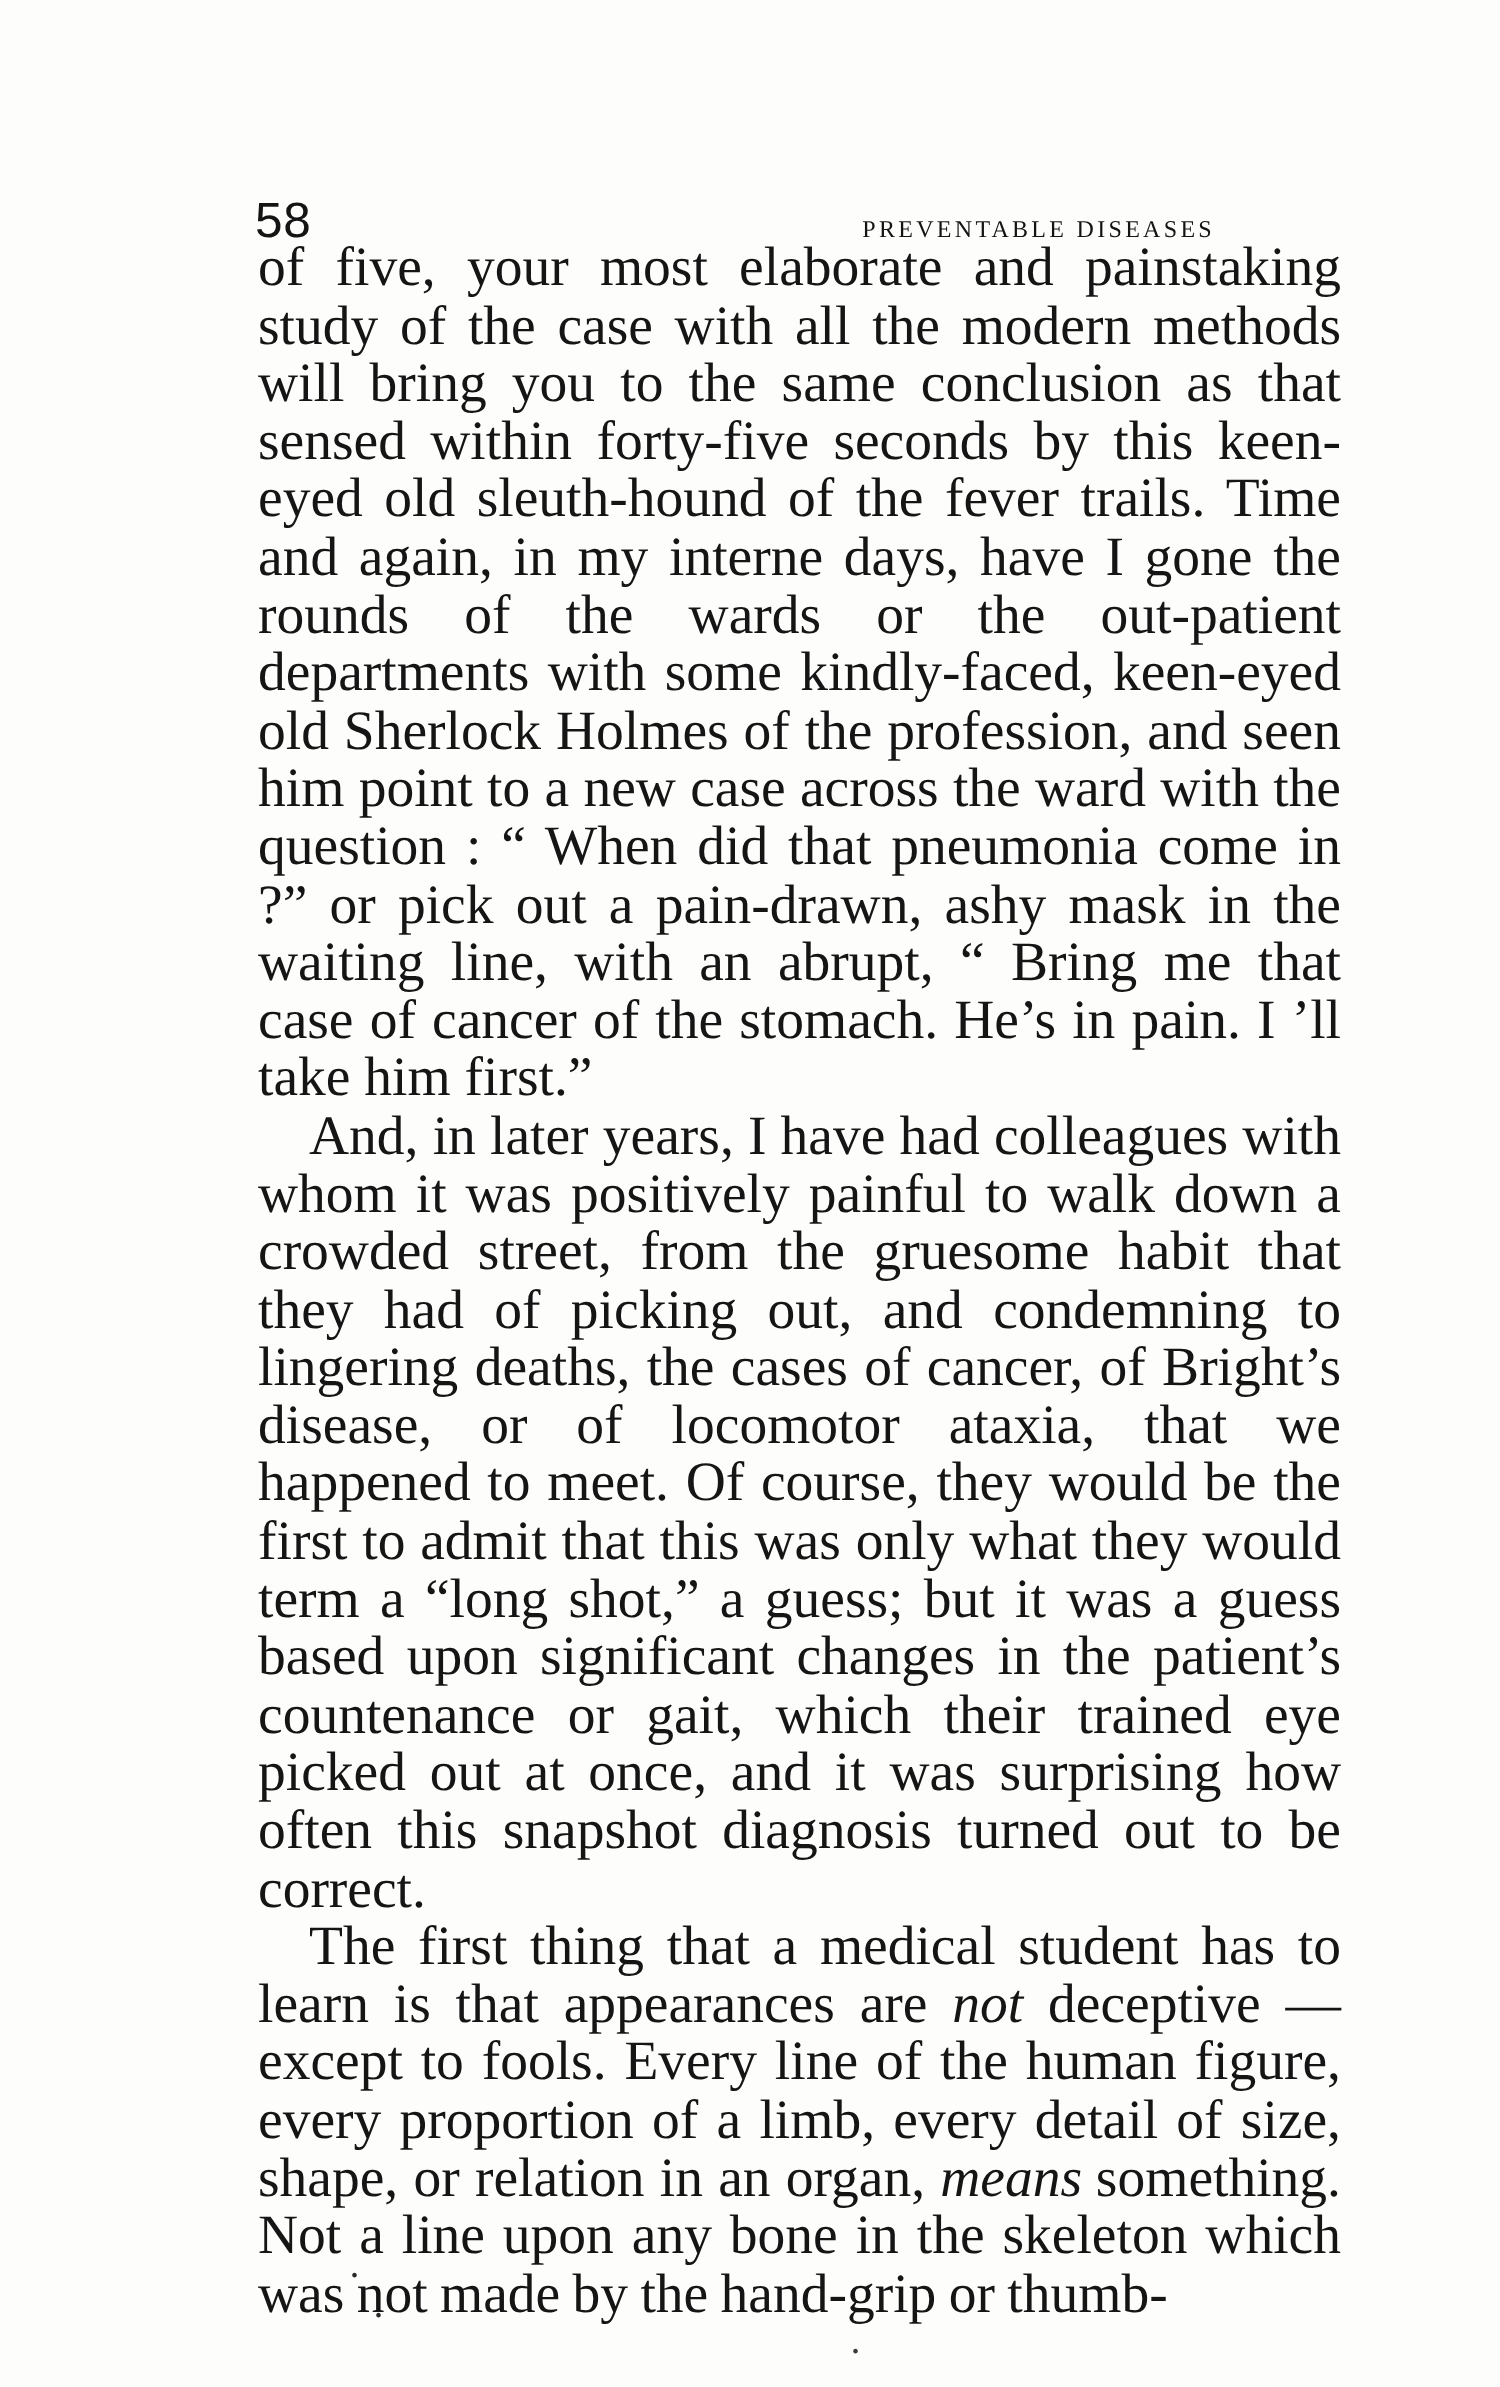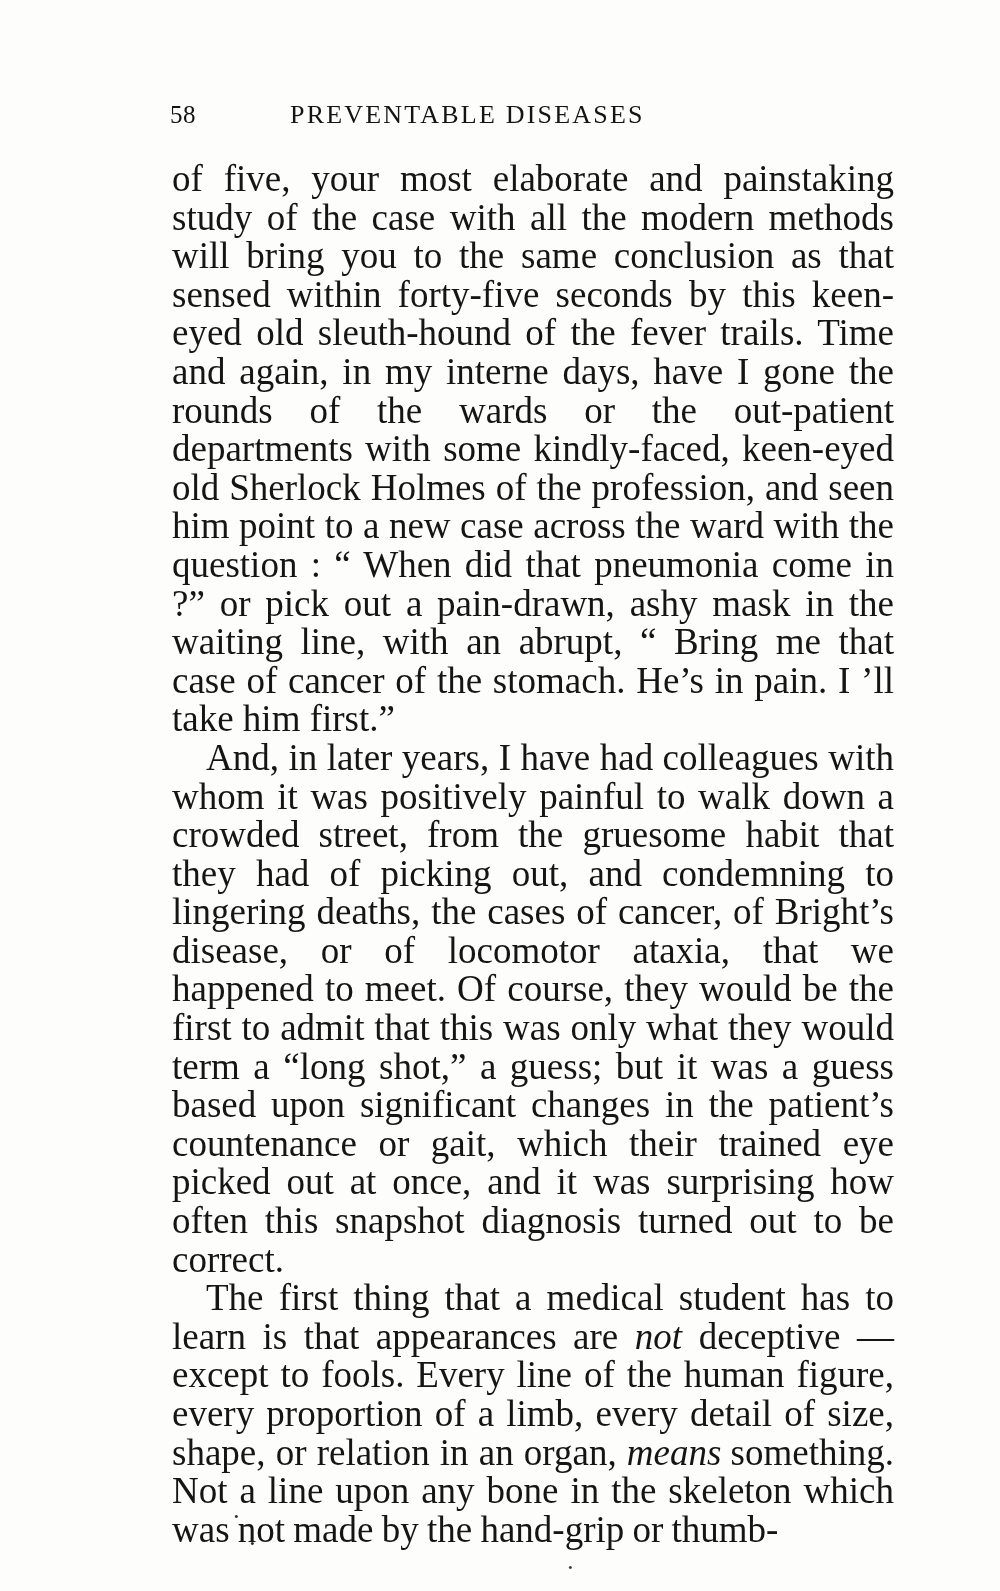--- a/index.html
+++ b/index.html
@@ -25,32 +25,33 @@
   }
   .header {
     position: absolute;
     left: 170px;
     top: 100px;
     width: 730px;
     display: flex;
     align-items: baseline;
   }
   .folio {
-    font-size: 25px;
-    font-family: Liberation Serif, serif;
+    font-size: 33px;
+    font-family: Liberation Sans, sans-serif;
     letter-spacing: 0.5px;
     color: #141414;
     width: 120px;
+    margin-top: 28px;
   }
   .running-head {
-    font-size: 26px;
+    font-size: 16px;
     letter-spacing: 2.2px;
     color: #141414;
     flex: 1;
-    text-align: left;
+    text-align: right;
     padding-right: 90px;
     white-space: nowrap;
   }
   .body-text {
     position: absolute;
     left: 172px;
     top: 160px;
     width: 722px;
     font-size: 37px;
     line-height: 38.6px;

